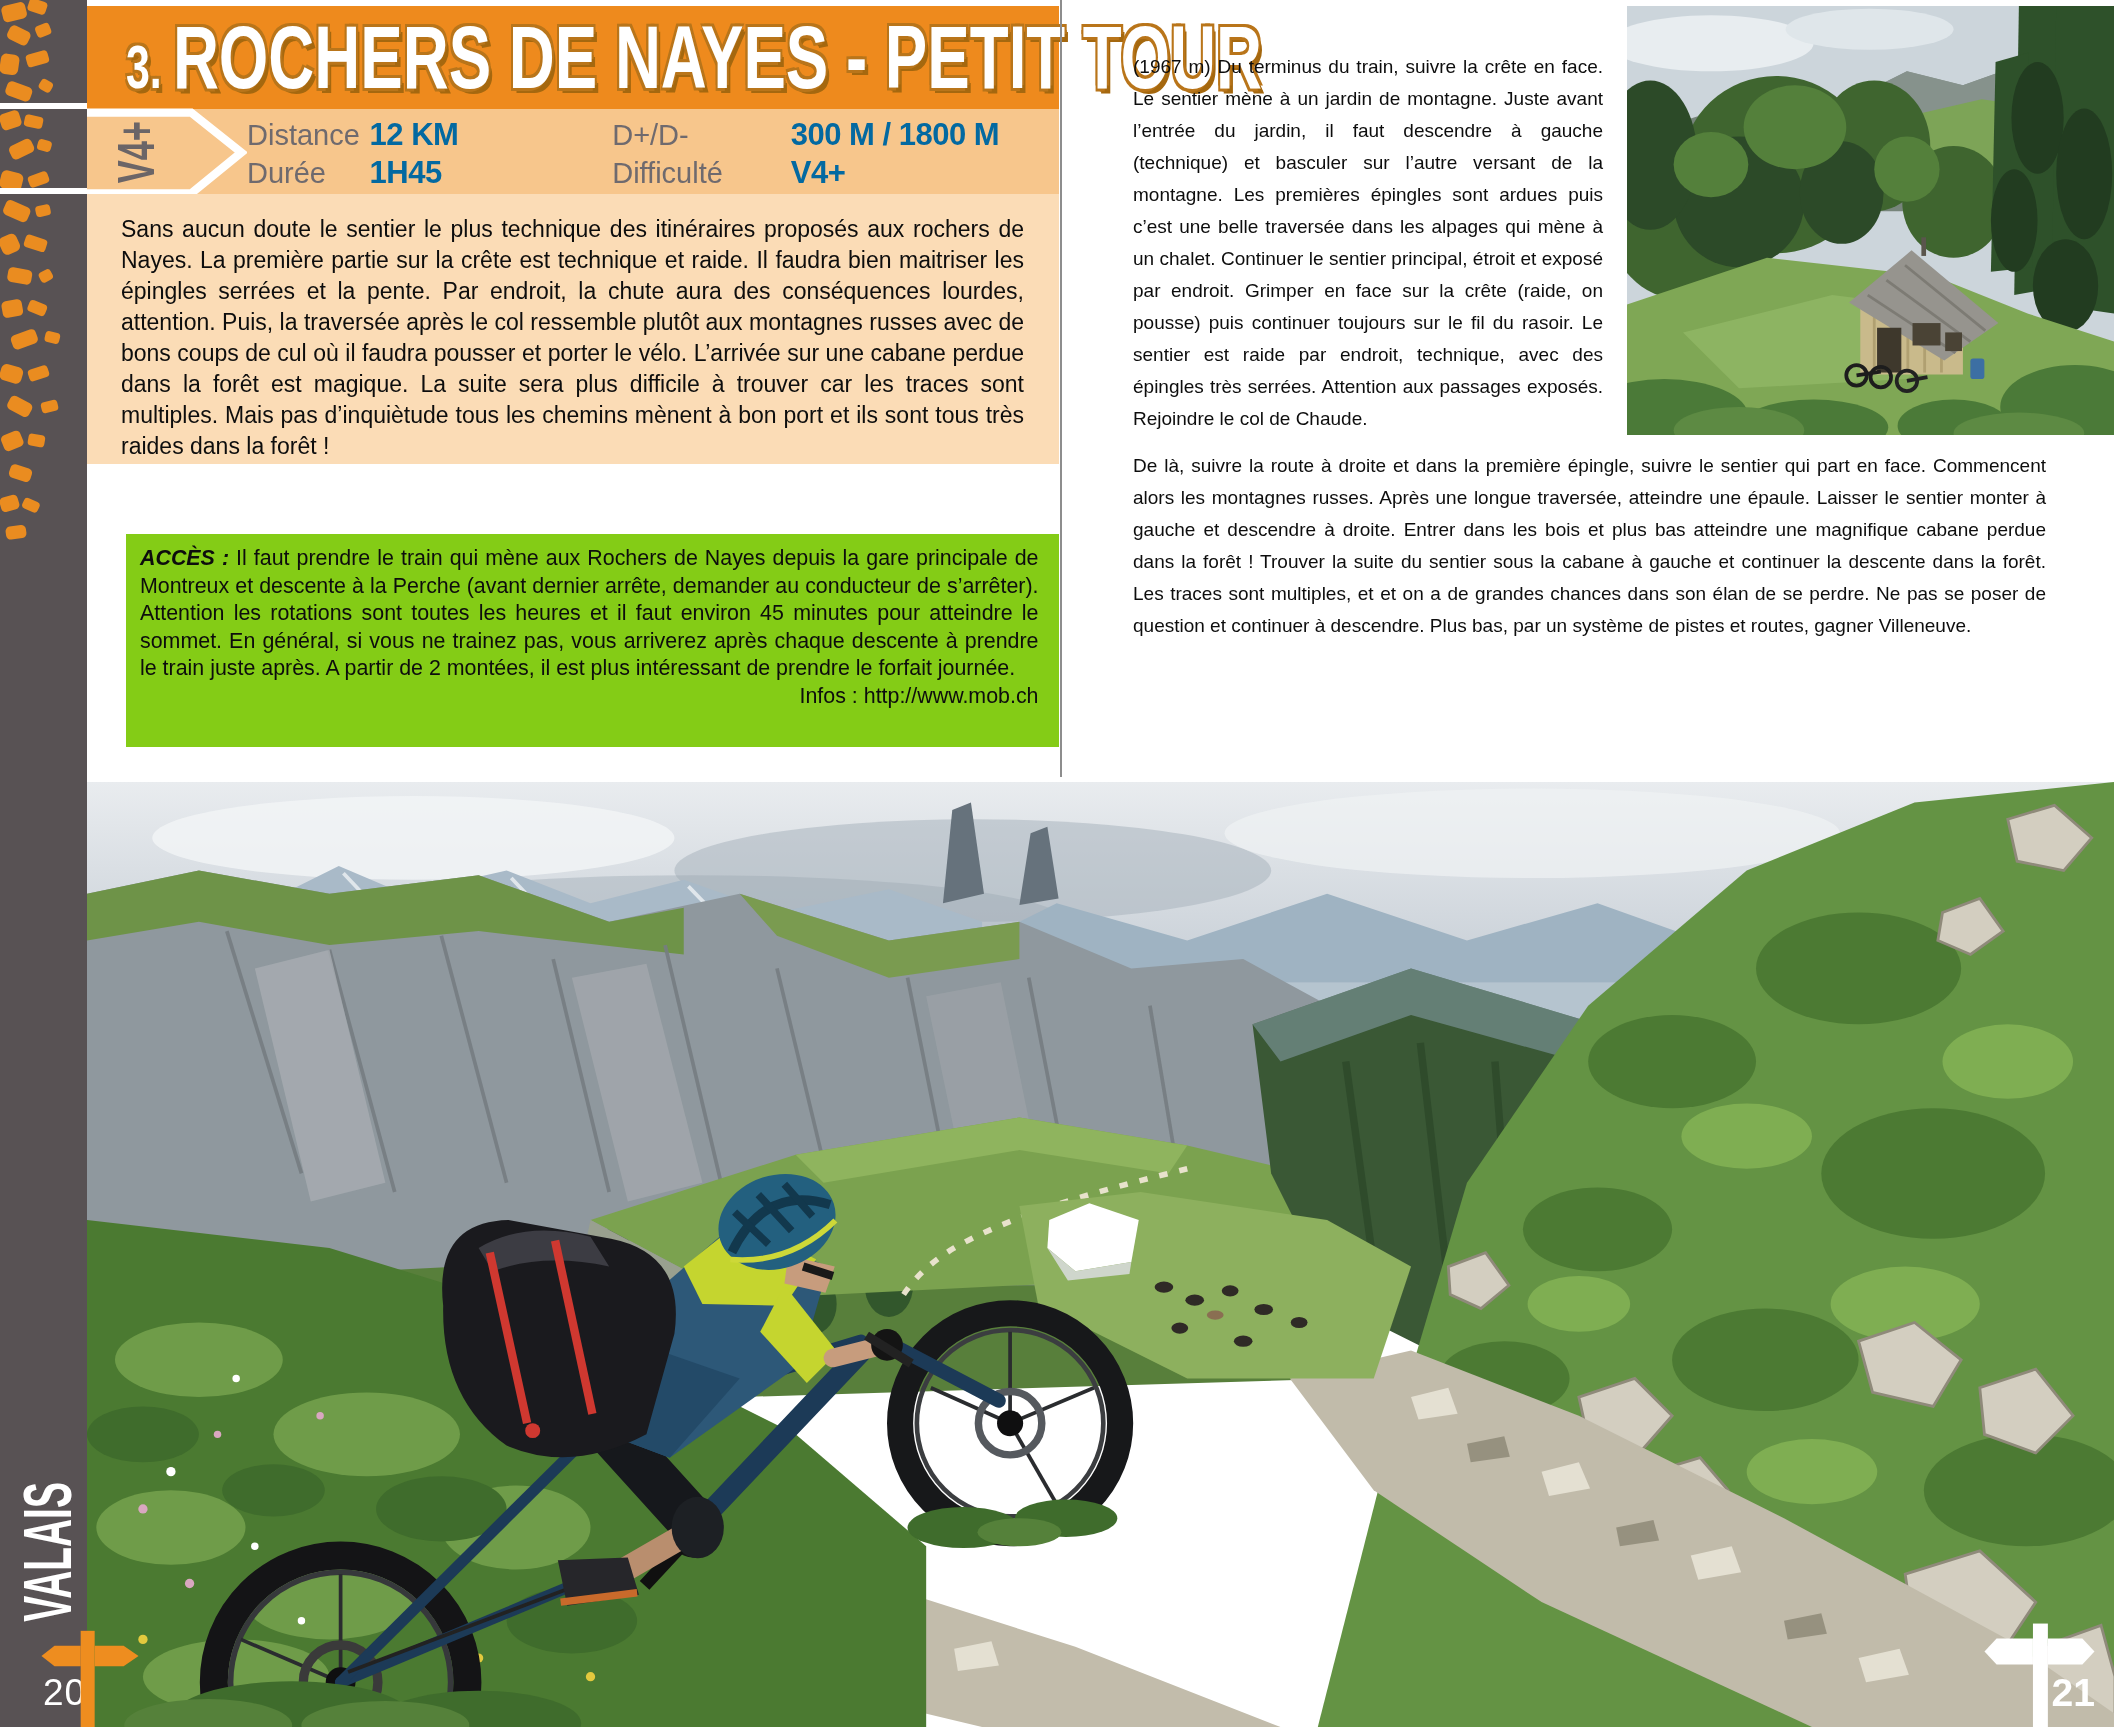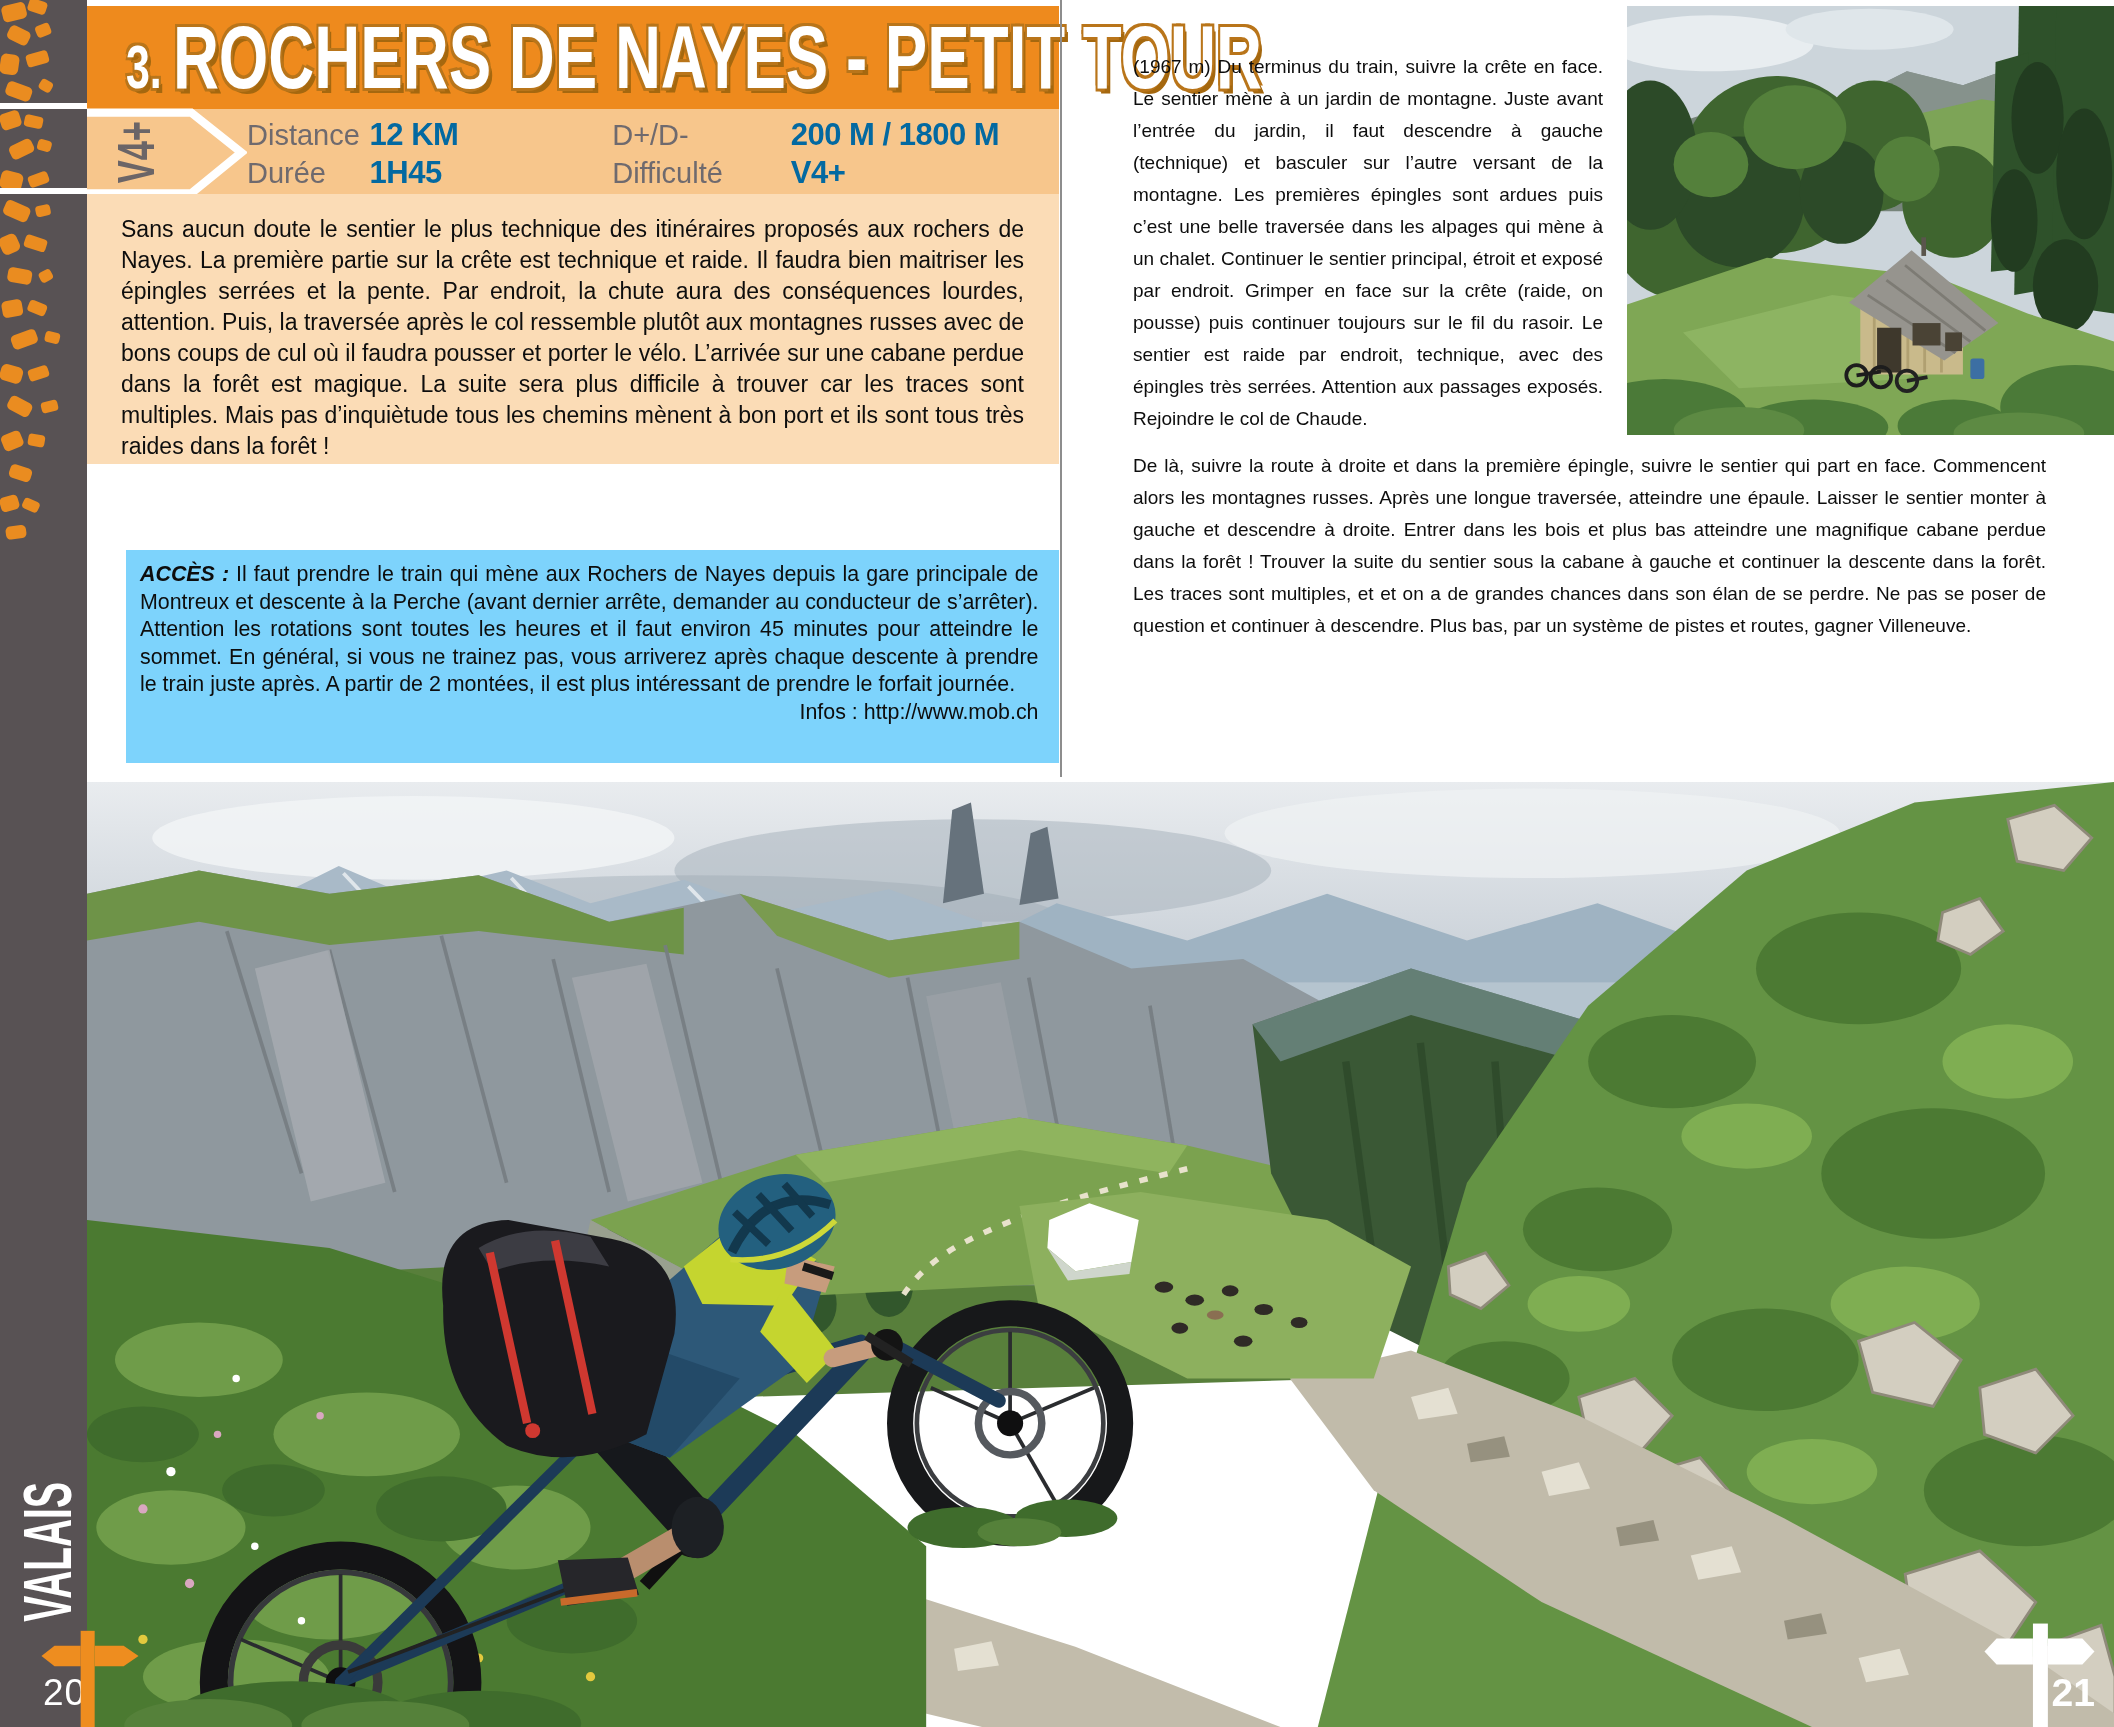--- a/index.html
+++ b/index.html
@@ -48,21 +48,21 @@
   
   .itin-row{position:absolute;left:119px;top:464px;width:876px;display:flex;align-items:center;}
   .itin-h{width:216px;overflow:visible;}
   .itin-h h2{margin:0;font-size:56px;font-weight:bold;color:#101010;white-space:nowrap;
          transform:scaleX(0.74) scaleY(1.05);transform-origin:left center;}
   .dashes{flex:1;height:9.3px;margin-left:26px;margin-top:20.5px;
          background:repeating-linear-gradient(90deg,#141414 0 22.4px,transparent 22.4px 36px,
          #141414 36px 59px,transparent 59px 73px,#141414 73px 119px,transparent 119px 133px);}
 
   
-  .acces{position:absolute;left:126px;top:550px;width:933px;height:213px;background:#7dd3fc;
+  .acces{position:absolute;left:126px;top:534px;width:933px;height:213px;background:#84cc16;
          padding:11.2px 20.5px 0 14px;box-sizing:border-box;font-size:21.4px;line-height:27.5px;}
   .acces p{margin:0;text-align:justify;}
   .acces .lead{font-weight:bold;font-style:italic;}
   .acces .infos{text-align:right;}
 
   
   .col-sep{position:absolute;left:1060px;top:0;width:1.9px;height:777px;background:#8d8d8d;}
 
   
   .rcol{position:absolute;left:1133px;top:5.6px;width:913px;}
@@ -140,21 +140,21 @@
     <svg class="chevron-svg" width="160" height="92" viewBox="0 0 172 99">
       <polygon points="-14,6 112,6 166,49 112,93 -14,93" fill="#f7c68c" stroke="#ffffff" stroke-width="9"></polygon>
     </svg>
     <div class="badge-label">
       <span>V4+</span>
     </div>
     <div class="stats-grid">
       <span class="stat-label">Distance</span>
       <span class="stat-value">12 KM</span>
       <span class="stat-label">D+/D-</span>
-      <span class="stat-value">200 M / 1800 M</span>
+      <span class="stat-value">300 M / 1800 M</span>
       <span class="stat-label">Durée</span>
       <span class="stat-value">1H45</span>
       <span class="stat-label">Difficulté</span>
       <span class="stat-value">V4+</span>
     </div>
   </section>
 
   <section class="intro">
     <p>Sans aucun doute le sentier le plus technique des itinéraires proposés aux rochers de Nayes. La première partie sur la crête est technique et raide. Il faudra bien maitriser les épingles serrées et la pente. Par endroit, la chute aura des conséquences lourdes, attention. Puis, la traversée après le col ressemble plutôt aux montagnes russes avec de bons coups de cul où il faudra pousser et porter le vélo. L’arrivée sur une cabane perdue dans la forêt est magique. La suite sera plus difficile à trouver car les traces sont multiples. Mais pas d’inquiètude tous les chemins mènent à bon port et ils sont tous très raides dans la forêt !</p>
   </section>

